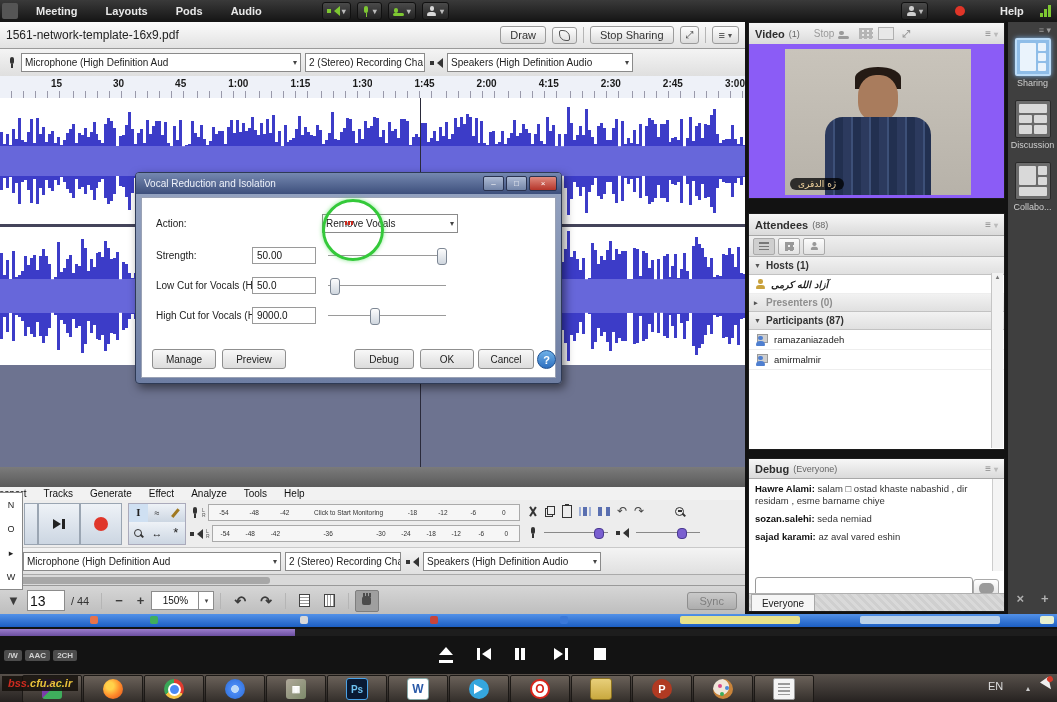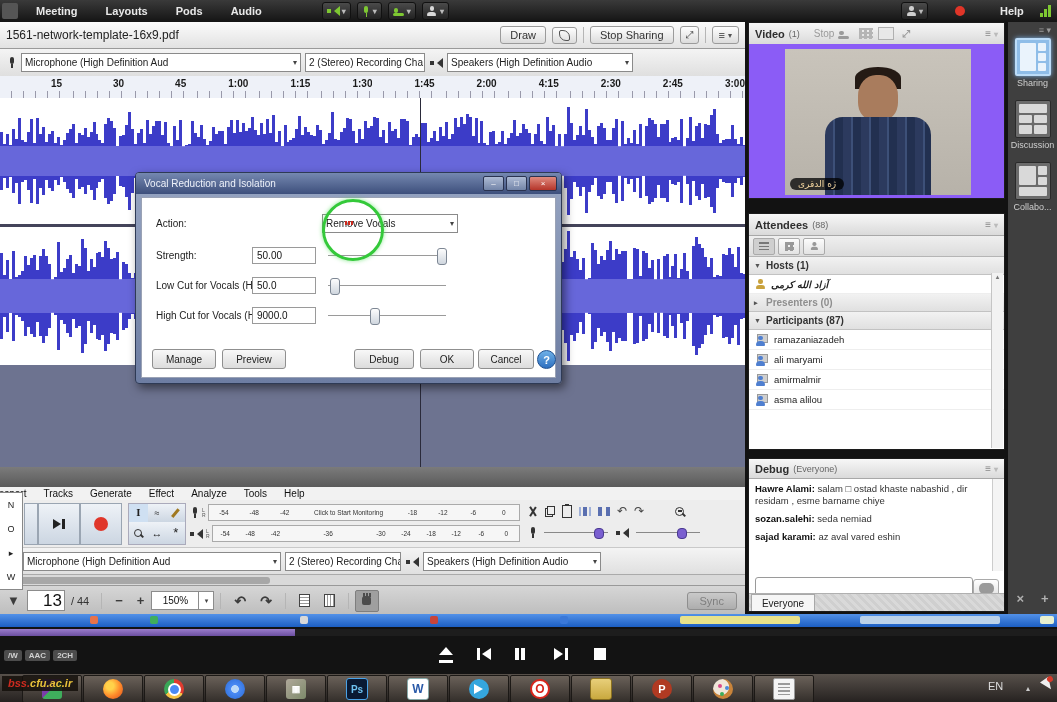--- a/index.html
+++ b/index.html
@@ -66,21 +66,21 @@
   .lr{font-size:5px;color:#555;line-height:5px;margin:0 2px}
   .sliderline{height:1px;background:#888;position:relative;flex:1}
   .knob{position:absolute;top:-4px;width:8px;height:9px;border-radius:4px;background:#7a5fd0;border:1px solid #4a3a90}
   #popup{left:0;top:470px;width:22px;height:96px;background:#fff;border:1px solid #888;border-left:none;
          z-index:8;font-size:9px;color:#222;display:flex;flex-direction:column;justify-content:space-around;align-items:center}
   #hscroll{left:0;top:552px;width:745px;height:11px;background:#d9d9d9;border-top:1px solid #aaa}
   #hscroll i{position:absolute;left:2px;top:2px;width:268px;height:7px;background:#a7a7a7;border-radius:3px}
   #navbar{left:0;top:563px;width:745px;height:29px;background:linear-gradient(#d6d6d6,#bdbdbd);
           border-top:1px solid #999;display:flex;align-items:center;font-size:11px;color:#333}
   .navic{font-size:13px;color:#3c3c3c;margin:0 7px;font-weight:bold}
-  #pagebox{width:32px;height:17px;background:#fff;border:1px solid #8c8c8c;text-align:right;font-size:17px;color:#111}
+  #pagebox{width:32px;height:17px;background:#fff;border:1px solid #8c8c8c;text-align:left;font-size:14px;color:#111}
   #zoombox{width:46px;height:17px;background:#fff;border:1px solid #8c8c8c;display:flex;align-items:center;justify-content:center;font-size:10px;color:#111}
   .doc-ic{width:9px;height:11px;border:1px solid #444;background:repeating-linear-gradient(180deg,#fff 0 2px,#9a9a9a 2px 3px);margin:0 7px}
   .hand{width:9px;height:9px;background:#4c4c4c;border-radius:3px 3px 2px 2px;position:relative}
   .hand::before{content:"";position:absolute;top:-3px;left:0.5px;width:2px;height:4px;background:#4c4c4c;box-shadow:3px 0 #4c4c4c,6px 0 #4c4c4c}
   #syncbtn{position:absolute;right:8px;background:linear-gradient(#c9c9c9,#adadad);border:1px solid #8f8f8f;
            border-radius:3px;color:#7e7e7e;font-size:11px;padding:2px 12px}
   #cursorline{left:420px;top:76px;width:1px;height:369px;background:#2a2a3a;z-index:4}
 
   
   #dialog{left:135px;top:172px;width:425px;height:210px;z-index:10;border:1px solid #2e3a55;border-radius:4px;
@@ -1051,43 +1051,29 @@
   <div>
 
       <div class="prow">
         <span class="pp-ic">
           <span class="pp-mon"></span>
           <span class="person"></span>
         </span>
         <span>ramazaniazadeh</span>
       </div>
 
-      <div class="prow">
-        <span class="pp-ic">
-          <span class="pp-mon"></span>
-          <span class="person"></span>
-        </span>
-        <span>ali maryami</span>
-      </div>
 
       <div class="prow">
         <span class="pp-ic">
           <span class="pp-mon"></span>
           <span class="person"></span>
         </span>
         <span>amirmalmir</span>
       </div>
 
-      <div class="prow">
-        <span class="pp-ic">
-          <span class="pp-mon"></span>
-          <span class="person"></span>
-        </span>
-        <span>asma alilou</span>
-      </div>
 
     </div>
 
   <div id="alist-scroll"><span>▴</span></div>
 </div>
 
 <div class="abs pod" id="chatpod">
   <div class="pod-h" style="height:19px">
     <span>Debug</span>
     <span class="cnt">(Everyone)</span>

